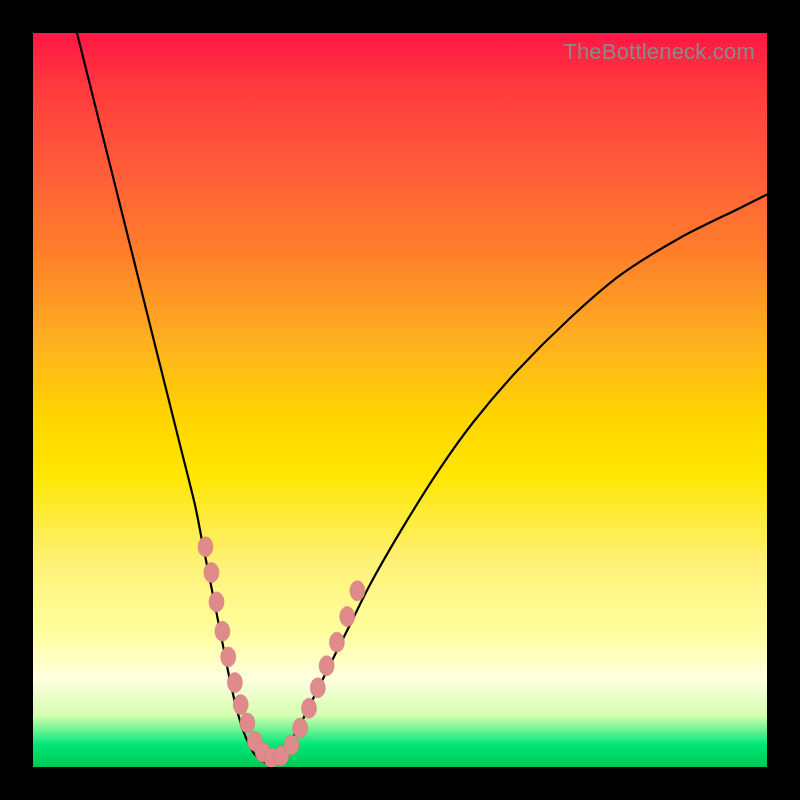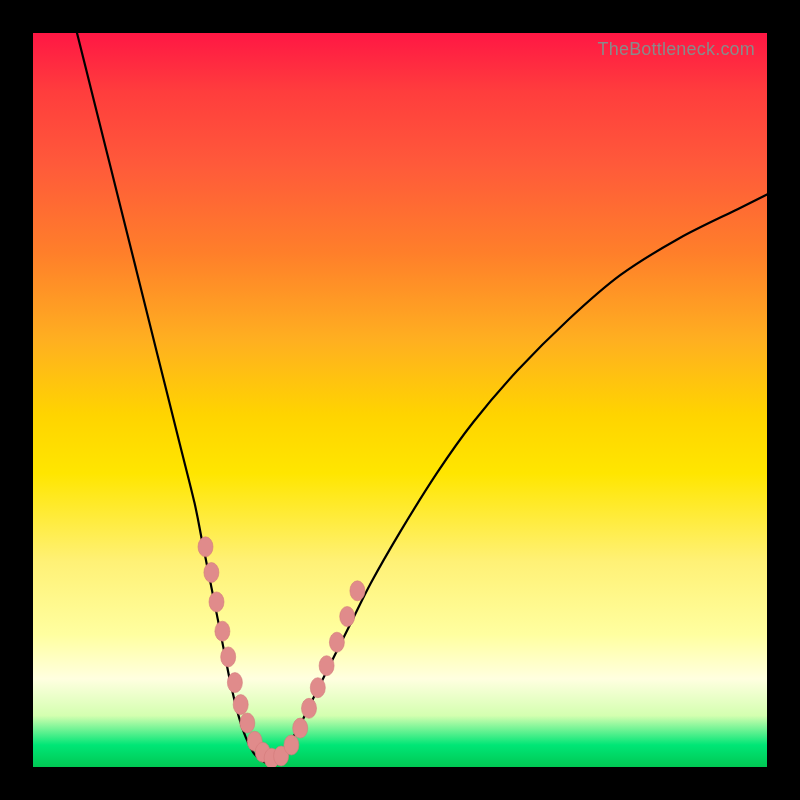--- a/index.html
+++ b/index.html
@@ -25,21 +25,21 @@
       #ffffa0 82%,
       #ffffe0 88%,
       #d4ffb0 93%,
       #00e676 97%,
       #00c853 100%);
   }
   .watermark {
     position: absolute;
     top: 6px; right: 12px;
     font-family: Arial, Helvetica, sans-serif;
-    font-size: 18px;
+    font-size: 22px;
     font-weight: 500;
     color: #8a8a8a;
     letter-spacing: 0.2px;
     user-select: none;
   }
   svg.curve {
     position: absolute;
     left: 0; top: 0;
     width: 734px; height: 734px;
   }

